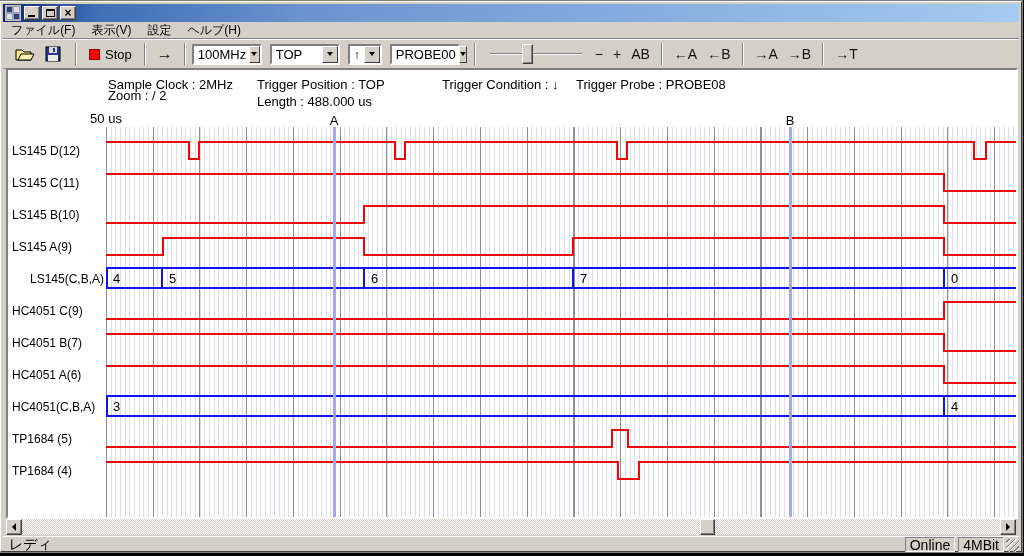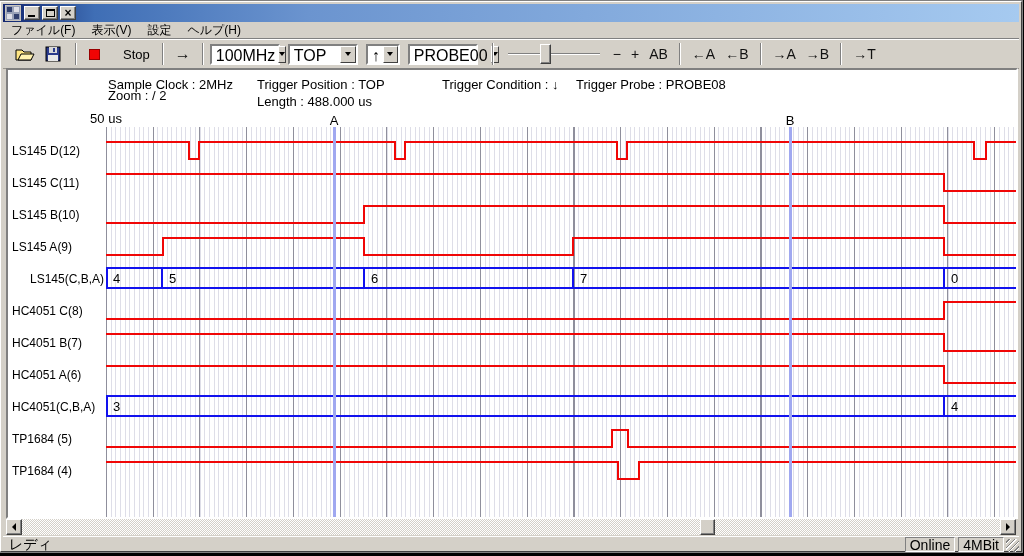--- a/index.html
+++ b/index.html
@@ -27,26 +27,26 @@
     align-items:center;border-bottom:1px solid #808080;box-shadow:0 1px 0 #fff;}
   .menu-item{font-size:12px;padding:1px 8px;color:#000;}
   
   .toolbar{position:absolute;top:38px;left:2px;right:2px;height:29px;display:flex;
     align-items:center;padding-left:10px;border-bottom:1px solid #9a968f;}
   .tsep{width:2px;height:22px;border-left:1px solid #808080;border-right:1px solid #fff;
     margin:0 6px;flex:0 0 auto;}
   .ticon{width:24px;height:20px;display:flex;align-items:center;justify-content:center;
     margin-right:4px;flex:0 0 auto;}
   .flatbtn{font-size:14px;color:#111;padding:1px 5px;white-space:nowrap;flex:0 0 auto;}
-  .stopbtn{display:flex;align-items:center;gap:23px;padding:1px 6px;flex:0 0 auto;text-align:center;}
+  .stopbtn{display:flex;align-items:center;gap:5px;padding:1px 6px;flex:0 0 auto;text-align:center;}
   .stopsq{width:11px;height:11px;background:#f00404;border:1px solid #900;}
   .stoplbl{font-size:13px;}
   .combo{height:21px;background:#fff;border:2px solid;border-color:#808080 #fff #fff #808080;
     display:flex;align-items:stretch;margin-right:8px;flex:0 0 auto;}
-  .combo .cval{font-size:16px;padding:1px 3px 0 4px;white-space:nowrap;flex:1 1 auto;}
+  .combo .cval{font-size:13px;padding:1px 3px 0 4px;white-space:nowrap;flex:1 1 auto;}
   .combo .carrow{width:16px;background:#D4D0C8;border:1px solid;
     border-color:#fff #404040 #404040 #fff;display:flex;align-items:center;justify-content:center;}
   .carrow i{width:0;height:0;border:3px solid transparent;border-top:4px solid #000;margin-top:3px;}
   .w70{width:70px;} .w34{width:34px;}
   .slider{width:92px;height:22px;position:relative;margin:0 8px;flex:0 0 auto;}
   .slider .track{position:absolute;left:0;right:0;top:10px;height:2px;background:#808080;
     border-bottom:1px solid #fff;}
   .slider .thumb{position:absolute;left:32px;top:1px;width:11px;height:20px;background:#D4D0C8;
     border:1px solid;border-color:#fff #404040 #404040 #fff;box-shadow:inset -1px -1px 0 #808080;}
   
@@ -226,21 +226,21 @@
           <polyline points="0,335 512,335 512,352 533,352 533,335 912,335" class="wave"></polyline>
           <line x1="228" x2="228" y1="0" y2="390" class="marker"></line>
           <line x1="684" x2="684" y1="0" y2="390" class="marker"></line>
         </svg>
       <div id="chlabels">
           <div class="ch-label" style="top: 72px;">LS145 D(12)</div>
           <div class="ch-label" style="top: 104px;">LS145 C(11)</div>
           <div class="ch-label" style="top: 136px;">LS145 B(10)</div>
           <div class="ch-label" style="top: 168px;">LS145 A(9)</div>
           <div class="ch-label" style="top: 200px; text-align: right;">LS145(C,B,A)</div>
-          <div class="ch-label" style="top: 232px;">HC4051 C(8)</div>
+          <div class="ch-label" style="top: 232px;">HC4051 C(9)</div>
           <div class="ch-label" style="top: 264px;">HC4051 B(7)</div>
           <div class="ch-label" style="top: 296px;">HC4051 A(6)</div>
           <div class="ch-label" style="top: 328px;">HC4051(C,B,A)</div>
           <div class="ch-label" style="top: 360px;">TP1684 (5)</div>
           <div class="ch-label" style="top: 392px;">TP1684 (4)</div>
         </div>
       <div id="overlabels">
           <div class="marker-label" style="left: 320px;">A</div>
           <div class="marker-label" style="left: 776px;">B</div>
         </div>

